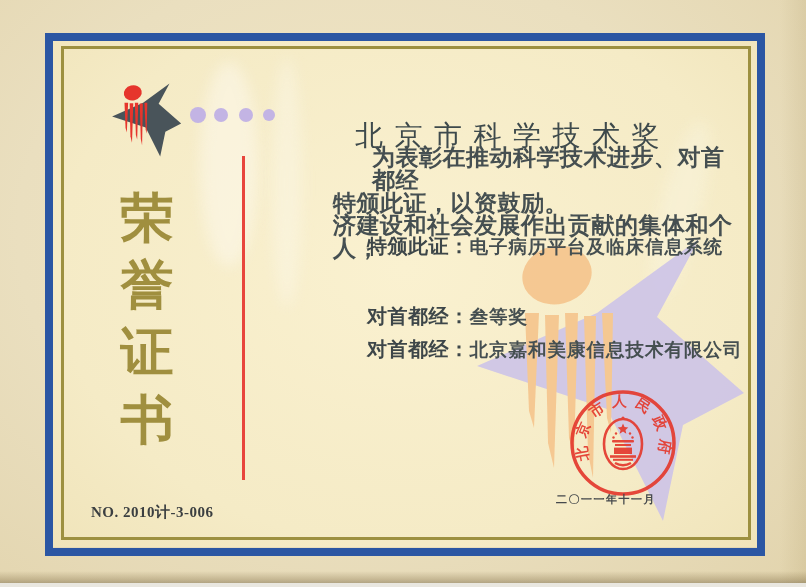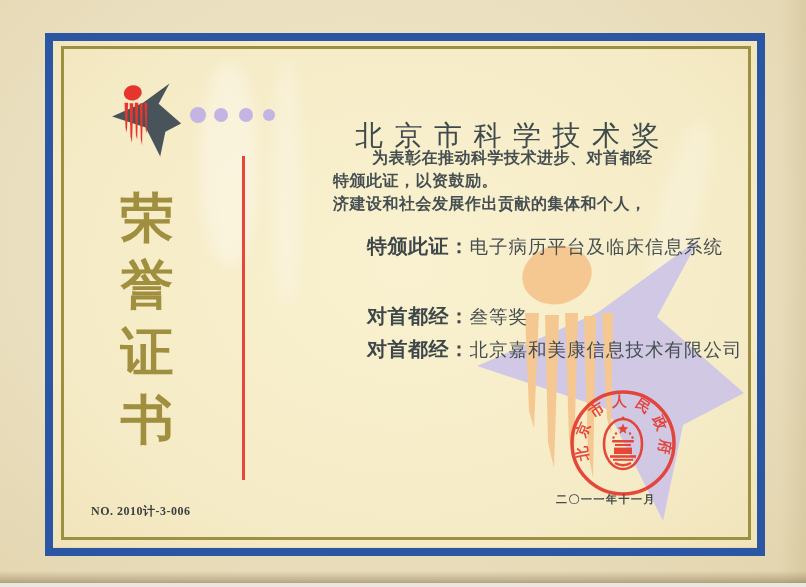--- a/index.html
+++ b/index.html
@@ -33,29 +33,29 @@
   .dot{position:absolute;border-radius:50%;background:#c3b4e4;z-index:3;}
   .dot.d1{left:190px;top:107px;width:16px;height:16px;}
   .dot.d2{left:214px;top:108px;width:14px;height:14px;}
   .dot.d3{left:239px;top:108px;width:14px;height:14px;}
   .dot.d4{left:263px;top:109px;width:12px;height:12px;}
 
   
   .award-title{position:absolute;left:355px;top:97px;font-size:28px;font-weight:normal;
     letter-spacing:11.5px;color:#3e4a4c;z-index:3;white-space:nowrap;margin-top:20px;}
   .citation{position:absolute;left:333px;top:147px;width:414px;z-index:3;color:#454f51;
-    font-size:16px;line-height:22.8px;font-weight:bold;letter-spacing:.5px;}
+    font-size:23px;line-height:22.8px;font-weight:bold;letter-spacing:.5px;}
   .citation .ln1{padding-left:39px;}
   .field{position:absolute;left:367px;z-index:3;white-space:nowrap;}
   .field .lb{font-size:20px;font-weight:bold;color:#3d4649;letter-spacing:.5px;}
-  .field .vl{font-size:18.5px;font-weight:normal;color:#454f51;letter-spacing:1px;}
+  .field .vl{font-size:18.5px;font-weight:bold;color:#454f51;letter-spacing:1px;}
   .field.f1{top:233px;}
   .field.f2{top:303px;}
   .field.f3{top:336px;}
-  .serial{position:absolute;left:91px;top:503px;font-size:12px;font-weight:bold;
+  .serial{position:absolute;left:91px;top:503px;font-size:15px;font-weight:bold;
     color:#3b3f41;letter-spacing:.5px;z-index:3;}
   .issue-date{position:absolute;left:556px;top:492px;font-size:11px;letter-spacing:1.5px;
     color:#45494c;z-index:4;font-weight:bold;}
 
   
   .watermark{position:absolute;left:477px;top:233px;width:270px;height:290px;opacity:.85;z-index:1;
     --star:#cbc2ea;--i:#f5c289;}
   .seal{position:absolute;left:561px;top:385px;width:124px;height:124px;z-index:4;opacity:.92;}
   .seal text{font-family:"Liberation Serif","DejaVu Serif",serif;font-weight:bold;
     font-size:14.5px;letter-spacing:7px;fill:#e43a2e;}

